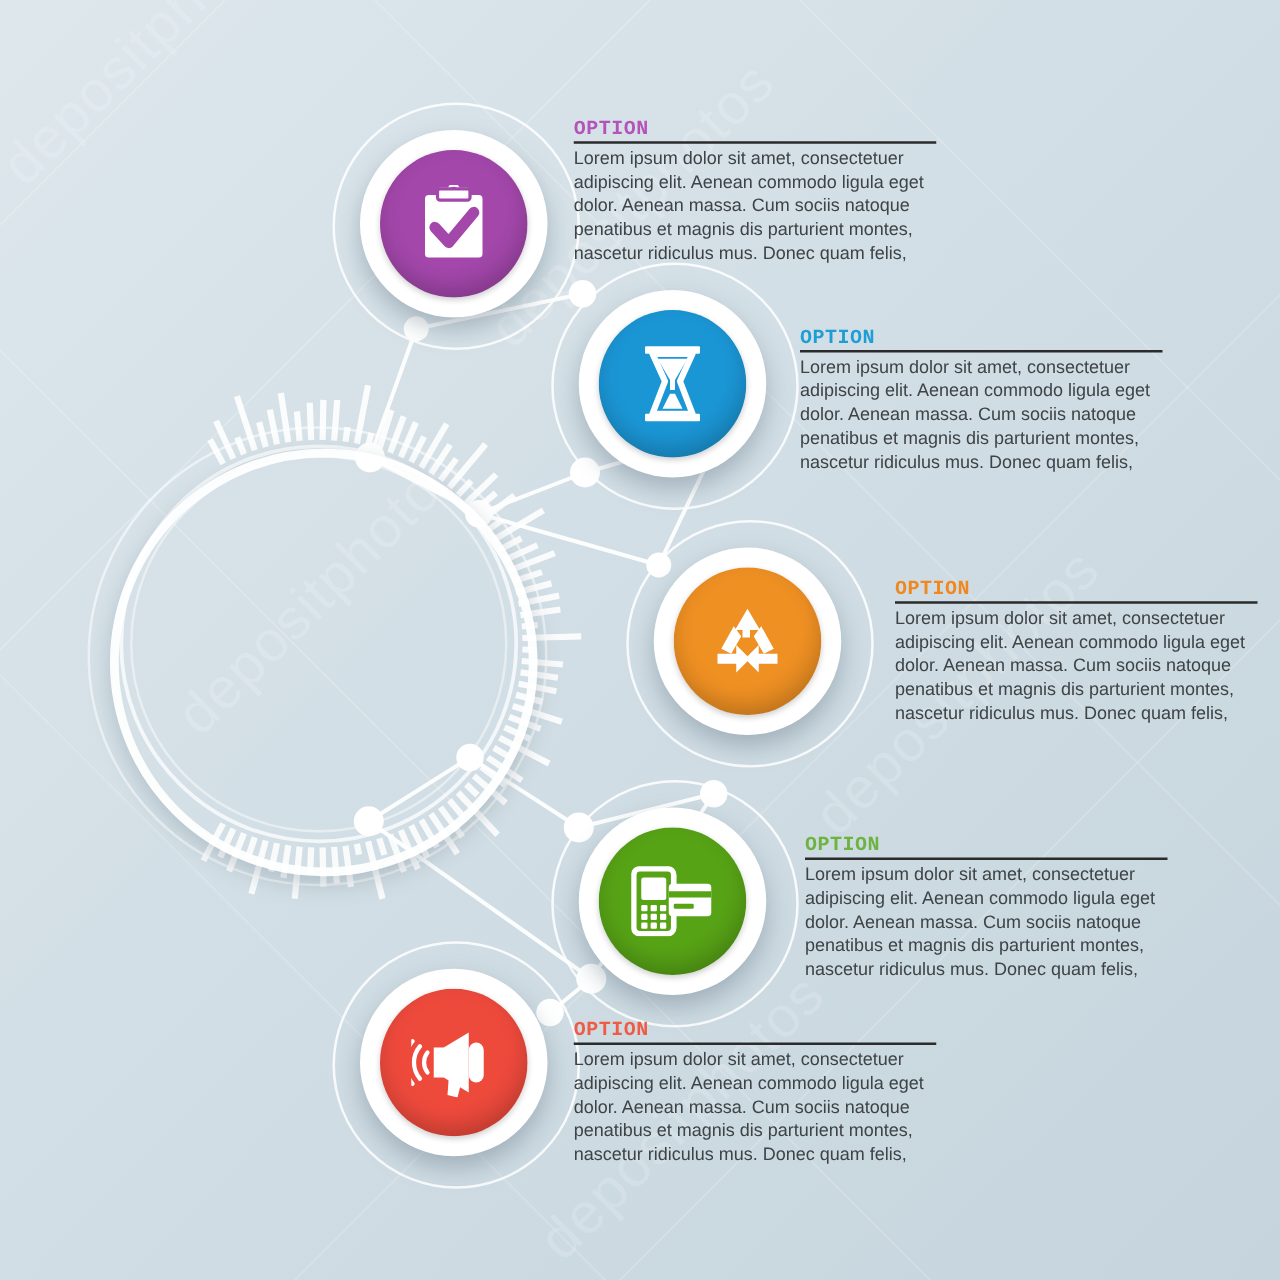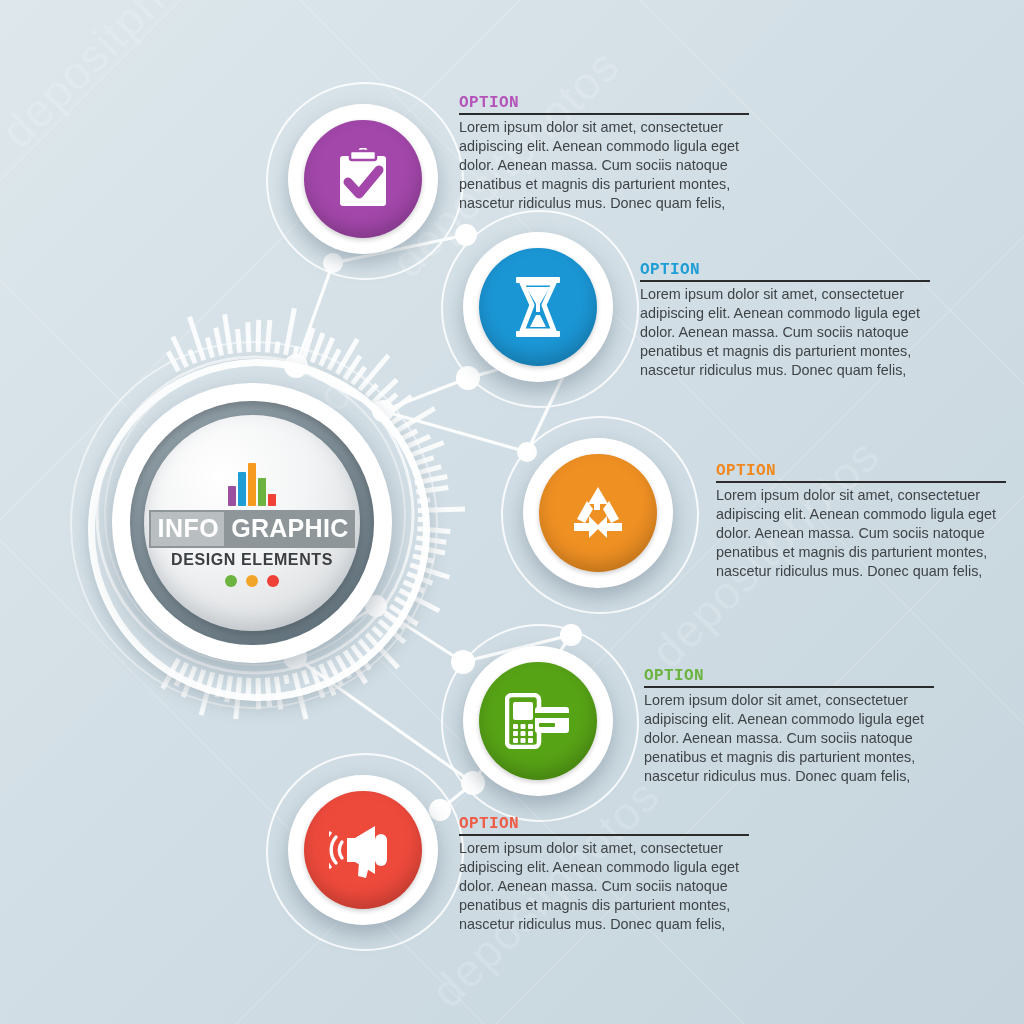--- a/index.html
+++ b/index.html
@@ -247,45 +247,20 @@
         <circle cx="571" cy="635" r="11" fill="#ffffff"></circle>
         <circle cx="473" cy="783" r="12" fill="#ffffff"></circle>
         <circle cx="440" cy="810" r="11" fill="#ffffff"></circle>
         <circle cx="577" cy="347" r="12" fill="#ffffff"></circle>
         <circle cx="527" cy="452" r="10" fill="#ffffff"></circle>
       </g>
   </svg>
 
   <div class="hub-outer-halo2"></div>
   <div class="hub-outer-halo"></div>
-  <div class="hub">
-    <div class="hub-ring2">
-      <div class="hub-face">
-        <div class="logo">
-          <div class="logo-bars" id="logo-bars">
-              <i style="background: rgb(155, 79, 160); height: 20px;"></i>
-              <i style="background: rgb(31, 158, 214); height: 34px;"></i>
-              <i style="background: rgb(245, 154, 30); height: 43px;"></i>
-              <i style="background: rgb(108, 179, 63); height: 28px;"></i>
-              <i style="background: rgb(239, 65, 54); height: 12px;"></i>
-            </div>
-          <div class="logo-word">
-            <span class="logo-info">INFO</span>
-            <span class="logo-graphic">GRAPHIC</span>
-          </div>
-          <div class="logo-sub">DESIGN ELEMENTS</div>
-          <div class="logo-dots" id="logo-dots">
-              <i style="background: rgb(108, 179, 63);"></i>
-              <i style="background: rgb(242, 165, 43);"></i>
-              <i style="background: rgb(239, 65, 54);"></i>
-            </div>
-        </div>
-      </div>
-    </div>
-  </div>
 
   <div id="options-layer">
       <div class="node" style="left: 288px; top: 104px;">
         <div class="halo"></div>
         <div class="plate"></div>
         <div class="disc" style="background: radial-gradient(circle at 35% 28%, rgb(163, 71, 171) 0%, rgb(163, 71, 171) 55%, rgba(0, 0, 0, 0.16) 130%), rgb(163, 71, 171);">
           <span>
       <svg width="58" height="62" viewBox="0 0 58 62">
         <rect x="6" y="8" width="46" height="50" rx="3" fill="#ffffff"></rect>
         <rect x="16" y="2" width="26" height="11" rx="2.5" fill="#ffffff"></rect>

